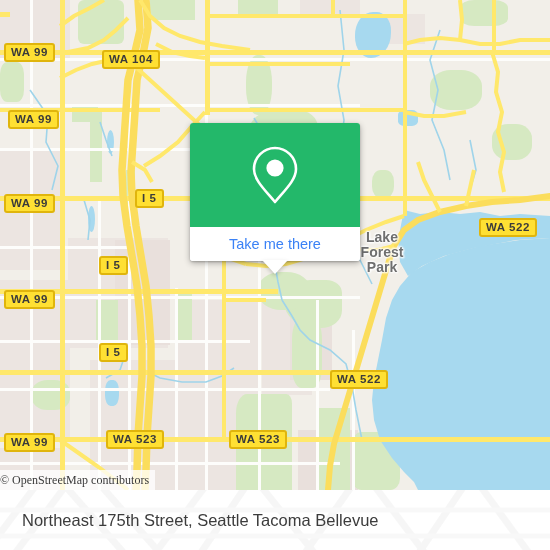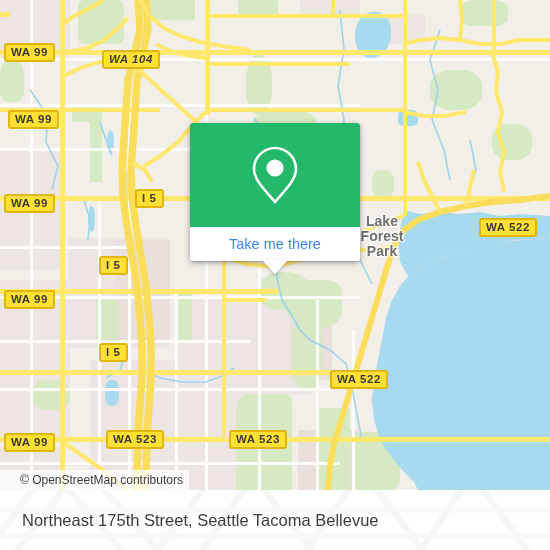--- a/index.html
+++ b/index.html
@@ -54,32 +54,33 @@
   .place-label {
     position: absolute;
     color: #6f6f6f;
     font-size: 14px;
     font-weight: bold;
     line-height: 15px;
     text-align: center;
     text-shadow: 0 0 3px #fff, 0 0 3px #fff, 0 0 2px #fff, 1px 1px 2px #fff, -1px -1px 2px #fff;
     font-family: "Liberation Sans", sans-serif;
     white-space: pre-line;
+    margin-top: 16px;
   }
 
   
   #attribution {
     position: absolute;
     left: 0; bottom: 0;
     background: rgba(255,255,255,0.78);
     color: #3a3a3a;
     font-size: 12px;
     line-height: 18px;
-    padding: 1px 6px 1px 20px;
-    font-family: Liberation Sans, sans-serif;
+    padding: 1px 6px 1px 0;
+    font-family: Liberation Serif, serif;
     white-space: nowrap;
     margin-top: 30px;
   }
 
   
   #popup {
     position: absolute;
     left: 190px; top: 123px;
     width: 170px; height: 138px;
     border-radius: 3px;
@@ -311,21 +312,21 @@
         </g>
       </svg>
     </div>
 
     <div class="place-label" style="left:352px; top:214px; width:60px;">Lake
 Forest
 Park</div>
 
     <div class="layer" id="shield-layer">
         <div class="shield" style="left: 4px; top: 43px;">WA 99</div>
-        <div class="shield" style="left: 102px; top: 50px; font-style: italic;">WA 104</div>
+        <div class="shield" style="left: 102px; top: 50px;">WA 104</div>
         <div class="shield" style="left: 8px; top: 110px;">WA 99</div>
         <div class="shield" style="left: 4px; top: 194px;">WA 99</div>
         <div class="shield" style="left: 135px; top: 189px;">I 5</div>
         <div class="shield" style="left: 99px; top: 256px;">I 5</div>
         <div class="shield" style="left: 4px; top: 290px;">WA 99</div>
         <div class="shield" style="left: 99px; top: 343px;">I 5</div>
         <div class="shield" style="left: 479px; top: 218px;">WA 522</div>
         <div class="shield" style="left: 330px; top: 370px;">WA 522</div>
         <div class="shield" style="left: 4px; top: 433px;">WA 99</div>
         <div class="shield" style="left: 106px; top: 430px;">WA 523</div>

